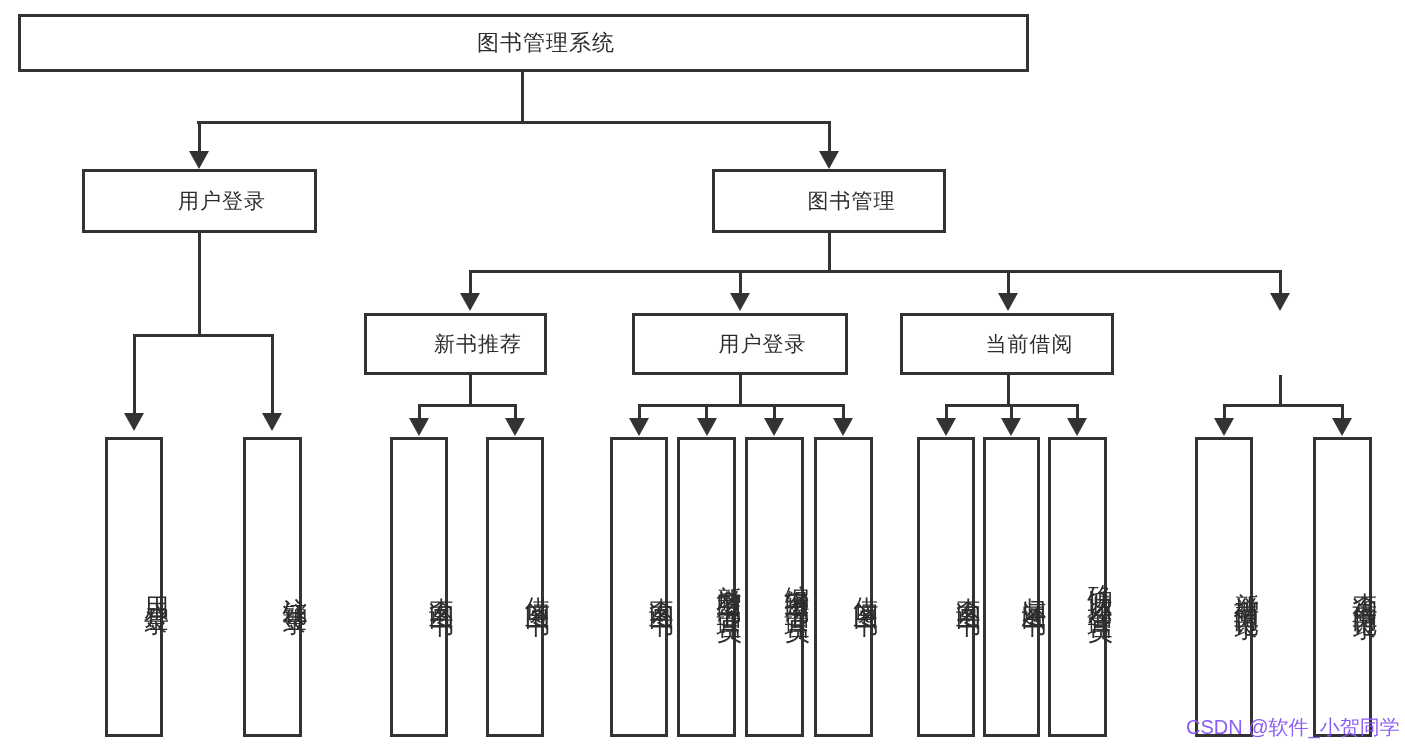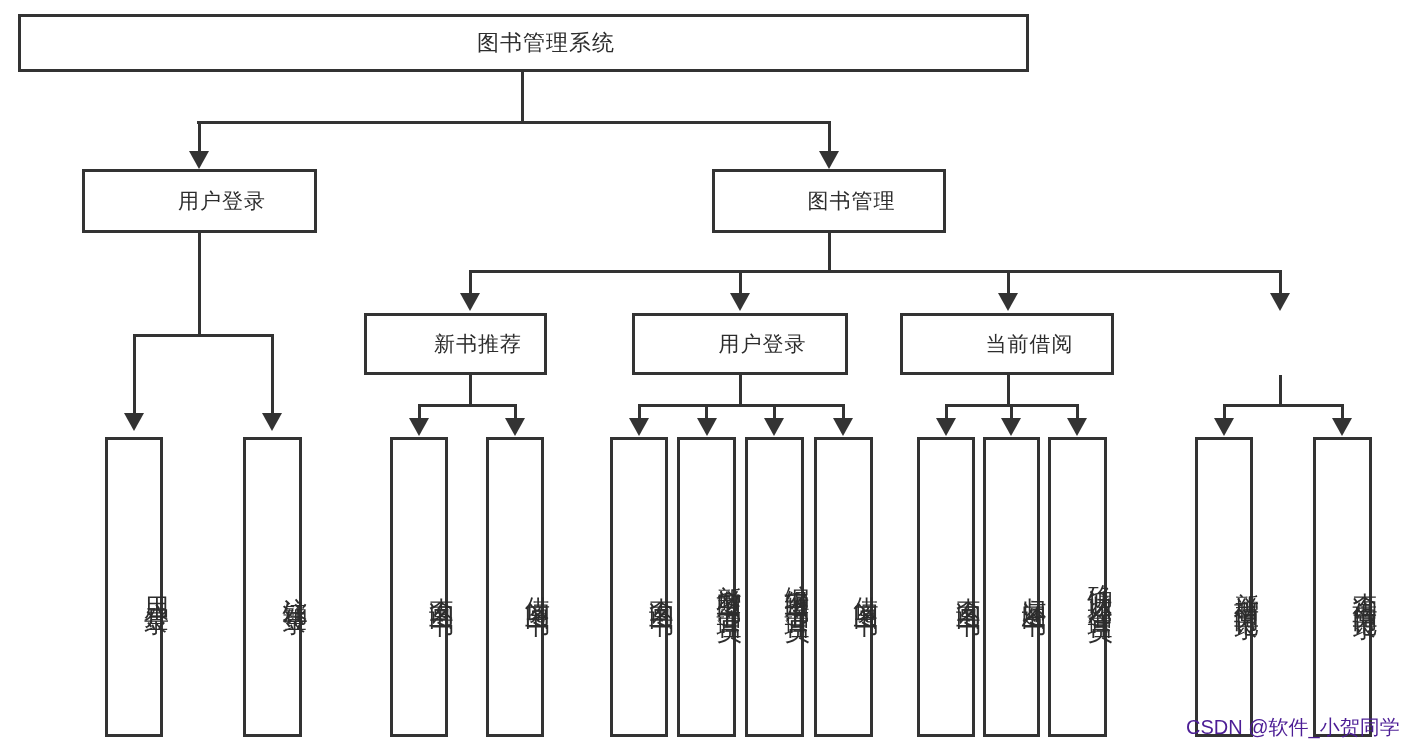--- a/index.html
+++ b/index.html
@@ -38,21 +38,21 @@
     position:absolute;width:0;height:0;
     border-left:10px solid transparent;
     border-right:10px solid transparent;
     border-top:18px solid #333333;
     z-index:3;
   }
   .watermark{
     position:absolute;
     left:1186px;top:714px;
     font-size:20px;
-    color:#4c1d95;
+    color:#8b5cf6;
     white-space:nowrap;
     z-index:4;
   }
 </style>
 </head>
 <body>
 
 <div id="stage">
 
   <div class="v" style="left:521px;top:71px;height:51px;"></div>

